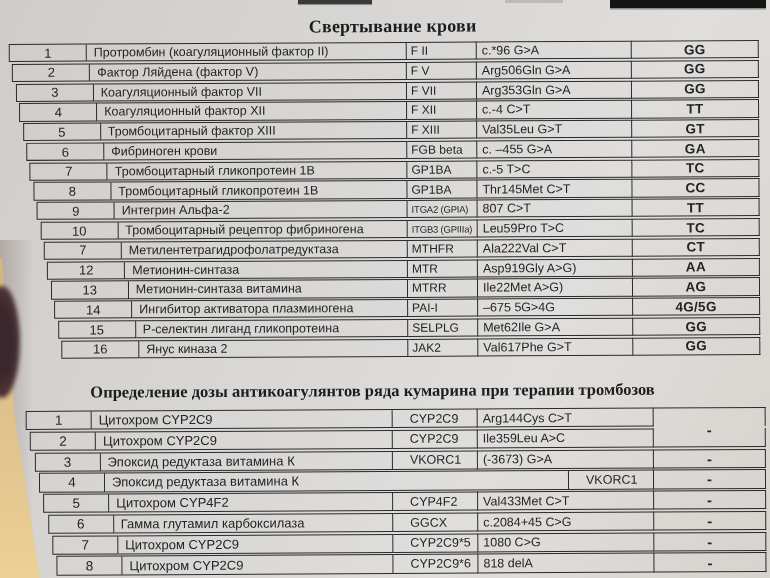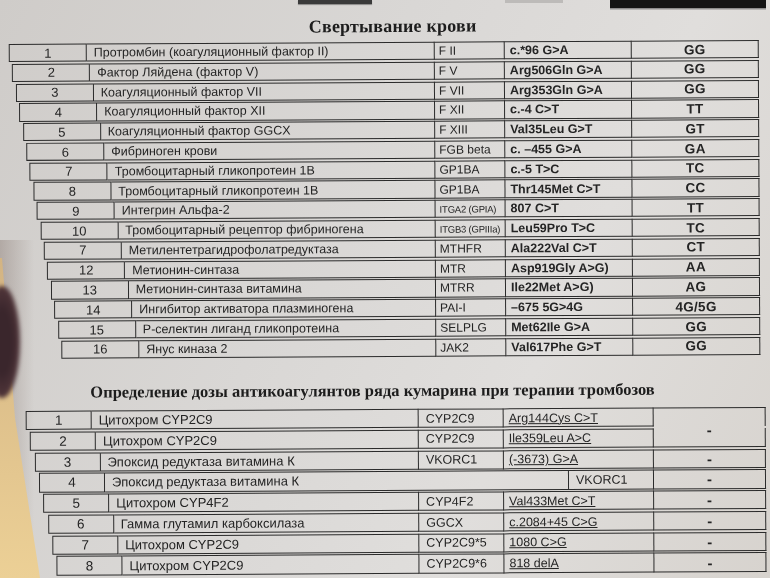--- a/index.html
+++ b/index.html
@@ -33,27 +33,27 @@
   #t2 .row{margin-left:calc(var(--i)*4.3px);width:calc(740px - var(--i)*4.3px);}
   .cell{box-sizing:border-box;border:1.6px solid #2b2b2b;border-left-width:0;
     display:flex;align-items:center;overflow:visible;white-space:nowrap;}
   .cell:first-child{border-left-width:1.6px;}
   #t1 .cell{height:18.2px;}
   #t2 .cell{height:19.2px;}
   
   .c1-n{width:78px;justify-content:center;font-size:13px;}
   .c1-name{flex:1;padding-left:7px;font-size:12.5px;}
   .c1-gene{width:70px;padding-left:4px;font-size:12px;}
-  .c1-var{width:127px;padding-left:5px;font-size:12.5px;font-weight:bold;}
+  .c1-var{width:155px;padding-left:5px;font-size:12.5px;}
   .c1-gt{width:127px;justify-content:center;font-weight:bold;font-size:13.5px;letter-spacing:.3px;}
   
   .c2-n{width:66px;justify-content:center;font-size:13.5px;}
   .c2-name{flex:1;padding-left:7px;font-size:13px;}
-  .c2-gene{width:85px;padding-left:7px;font-size:12.5px;}
-  .c2-var{width:150px;padding-left:5px;font-size:12.5px;text-decoration:underline;}
+  .c2-gene{width:85px;padding-left:17px;font-size:12.5px;}
+  .c2-var{width:176px;padding-left:5px;font-size:12.5px;}
   .c2-res{width:112px;justify-content:center;font-weight:bold;font-size:15px;}
   .cell.small{font-size:9.5px;letter-spacing:-.2px;}
   
   .m-start{border-bottom:none;position:relative;}
   .m-start span{position:absolute;left:0;right:0;bottom:-12px;text-align:center;}
   .m-end{border-top:none;}
 </style>
 </head>
 <body>
 
@@ -136,21 +136,21 @@
           </div>
           <div class="cell c1-gt">
             <span>TT</span>
           </div>
         </div>
         <div class="row" style="--i: 4;">
           <div class="cell c1-n">
             <span>5</span>
           </div>
           <div class="cell c1-name">
-            <span>Коагуляционный фактор GGCX</span>
+            <span>Тромбоцитарный фактор XIII</span>
           </div>
           <div class="cell c1-gene">
             <span>F XIII</span>
           </div>
           <div class="cell c1-var">
             <span>Val35Leu G&gt;T</span>
           </div>
           <div class="cell c1-gt">
             <span>GT</span>
           </div>

